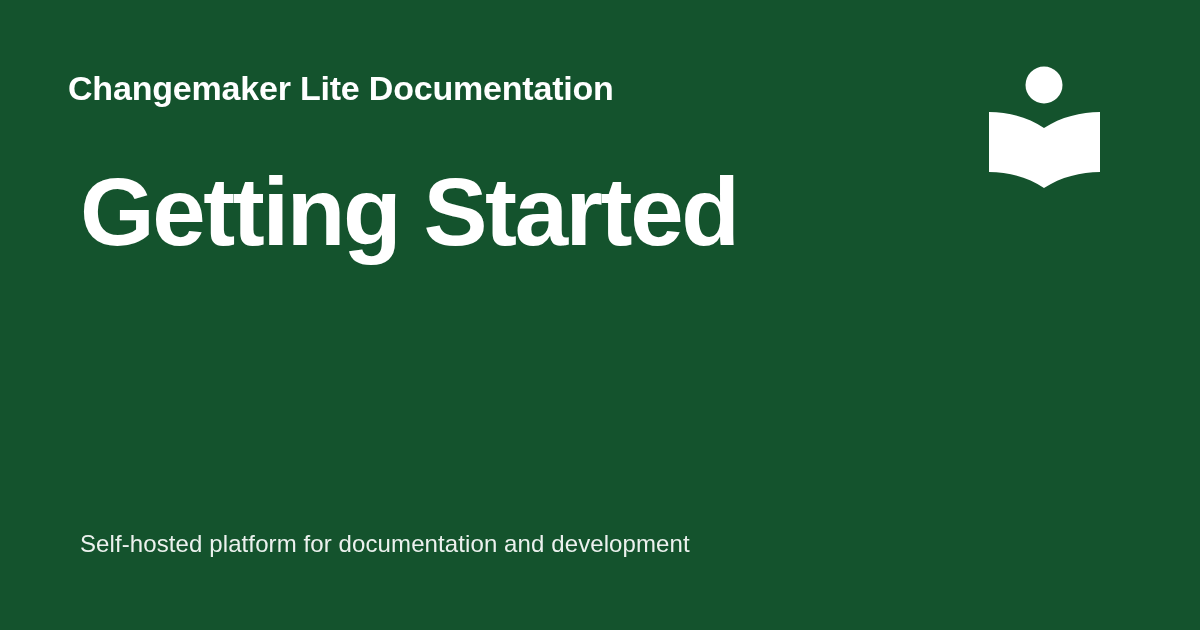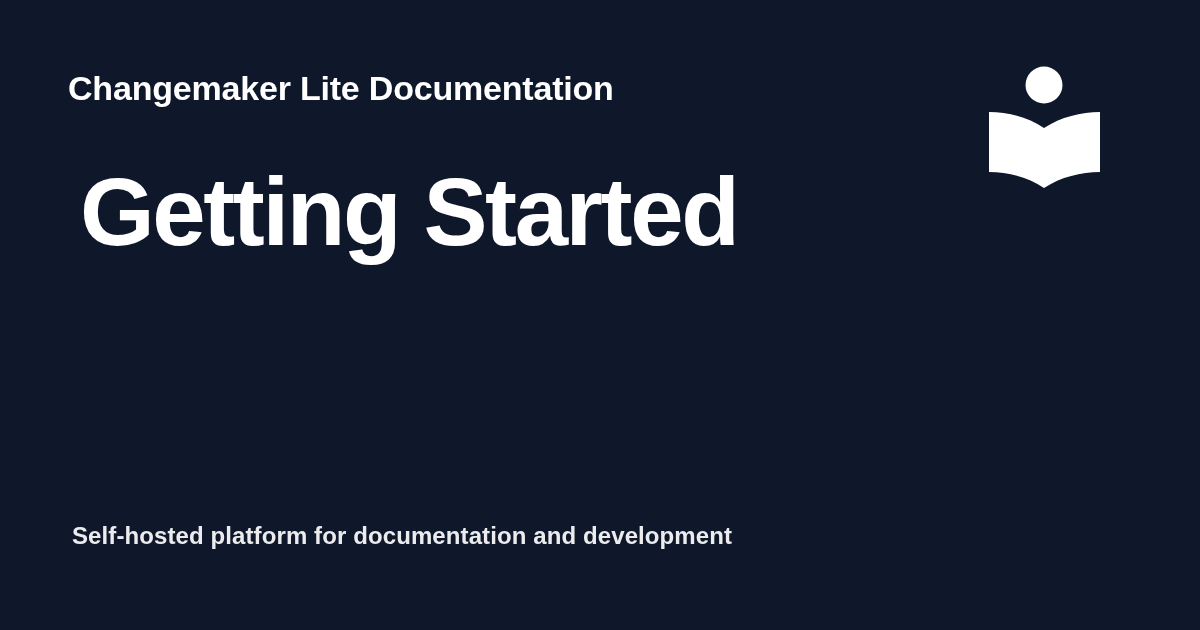--- a/index.html
+++ b/index.html
@@ -48,24 +48,24 @@
     font-weight: bold;
     letter-spacing: -2.4px;
     color: #ffffff;
     white-space: nowrap;
   }
 
   .subtitle {
     position: absolute;
     left: 68px;
     top: 516px;
-    margin: 4px;
+    margin: 12px;
     font-size: 24px;
     line-height: 32px;
-    font-weight: bold;
+    font-weight: normal;
     letter-spacing: 0.1px;
     color: rgba(255, 255, 255, 0.92);
     white-space: nowrap;
   }
 
   
   .brand-icon {
     position: absolute;
     left: 984px;
     top: 60px;
@@ -74,21 +74,21 @@
   }
   .brand-icon svg {
     display: block;
     width: 122px;
     height: 134px;
   }
 </style>
 </head>
 <body style="background: rgb(124, 85, 194);">
 
-<div id="og-card" style="background: #0f172a;">
+<div id="og-card" style="background: #14532d;">
 
   <p class="eyebrow">Changemaker Lite Documentation</p>
 
   <h1 class="headline">Getting Started</h1>
 
   <p class="subtitle">Self-hosted platform for documentation and development</p>
 
   <div class="brand-icon">
     <svg viewBox="0 0 122 134" xmlns="http://www.w3.org/2000/svg" aria-hidden="true">
 

